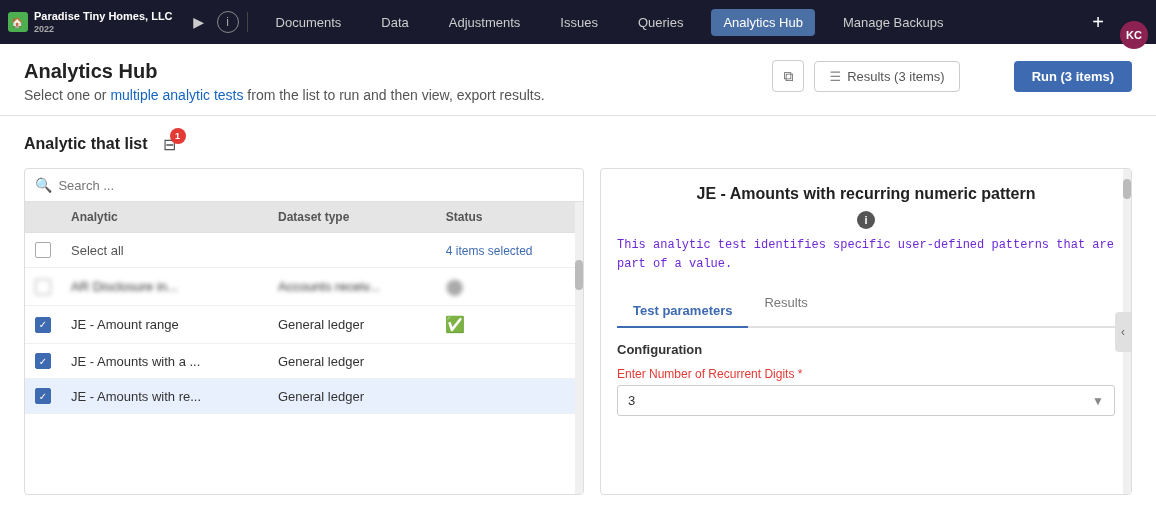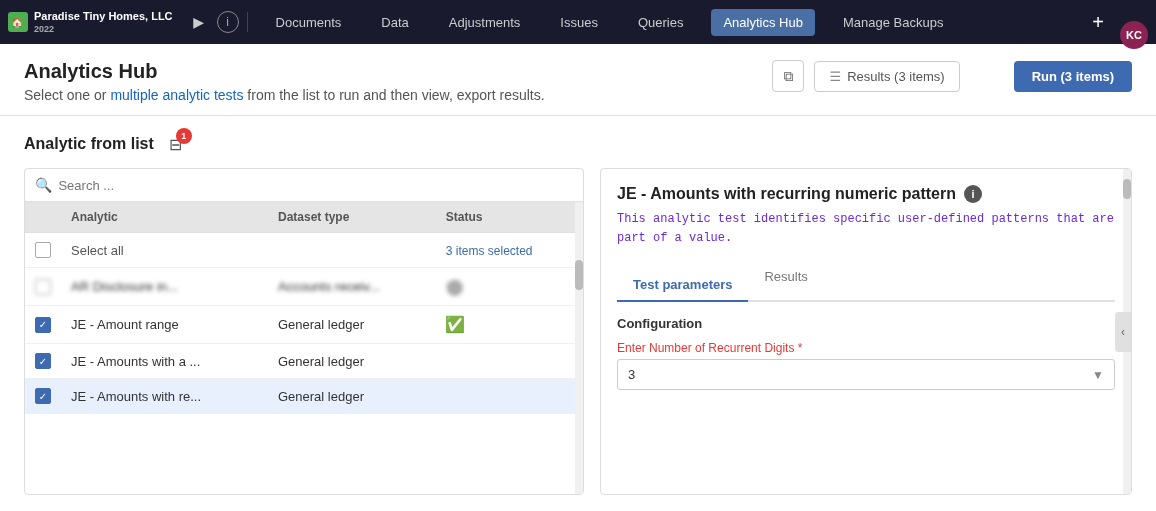--- a/index.html
+++ b/index.html
@@ -209,20 +209,21 @@
     .scrollbar-thumb {
       position: absolute; right: 0; top: 20%; width: 8px; height: 30px;
       background: #bbb; border-radius: 4px;
     }
 
     
     .rp-title {
       font-size: 16px; font-weight: 600; color: #222;
       display: flex; align-items: center; gap: 8px;
       margin-bottom: 6px;
+      flex-direction: column;
     }
     .info-icon {
       width: 18px; height: 18px;
       background: #555; color: #fff;
       border-radius: 50%; font-size: 11px;
       display: flex; align-items: center; justify-content: center;
       font-weight: 700; cursor: pointer;
     }
     .rp-subtitle { font-size: 12px; color: #555; margin-bottom: 14px; line-height: 1.5; }
     .rp-subtitle span { color: #6d28d9; font-family: Liberation Mono, monospace; }
@@ -317,21 +318,21 @@
       <button class="copy-btn" title="Copy">⧉</button>
       <button class="results-btn">
         <span style="color:#888;">☰</span>
         <span>Results (3 items)</span>
       </button>
       <button class="run-btn">Run (3 items)</button>
     </div>
   </div>
 
   <div class="section-header">
-    <div class="section-title">Analytic from list</div>
+    <div class="section-title">Analytic that list</div>
     <button class="filter-btn">
       <span>⊟</span>
       <span class="badge">1</span>
     </button>
   </div>
 
   <div class="panels">
 
     <div class="left-panel">
 
@@ -356,21 +357,21 @@
               <td>
                 <div class="checkbox"></div>
               </td>
               <td>
                 <div class="select-all-cell">
                   <span>Select all</span>
                 </div>
               </td>
               <td></td>
               <td>
-                <span class="items-selected">3 items selected</span>
+                <span class="items-selected">4 items selected</span>
               </td>
             </tr>
 
             <tr class="blurred-row">
               <td>
                 <div class="checkbox"></div>
               </td>
               <td class="truncated">AR Disclosure in...</td>
               <td>Accounts receiv...</td>
               <td>

